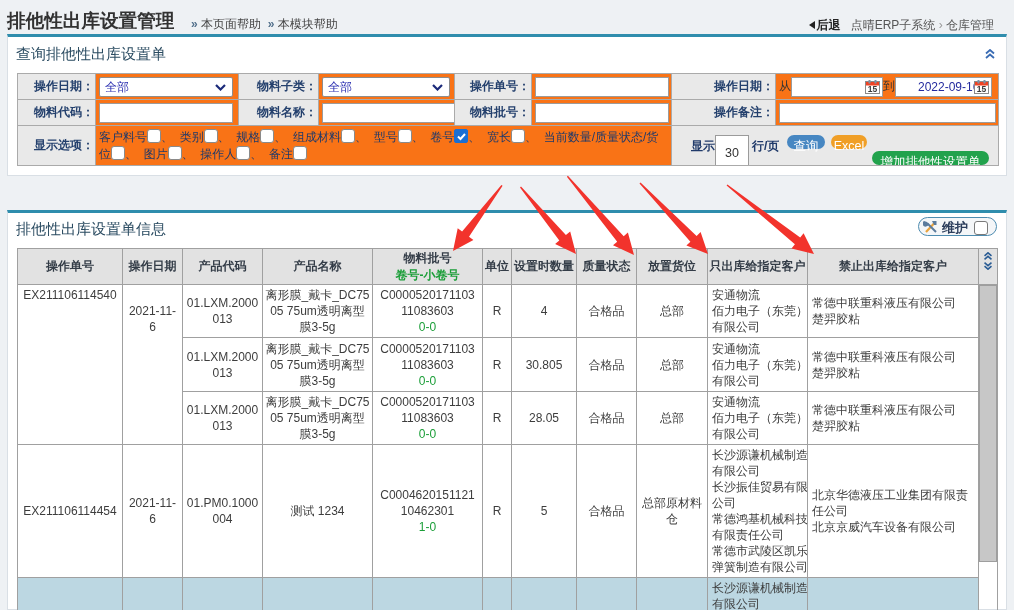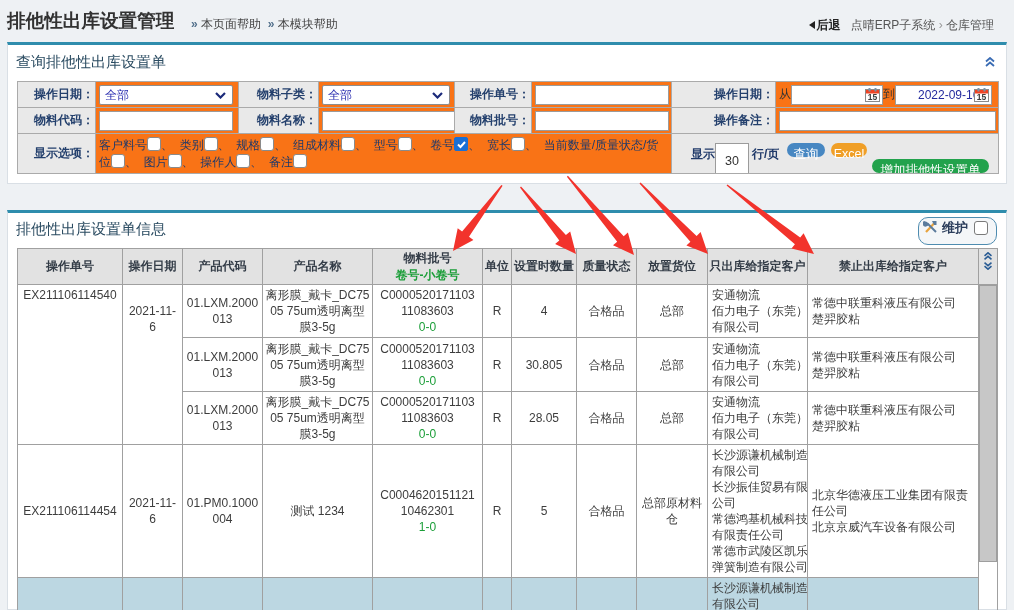--- a/index.html
+++ b/index.html
@@ -25,21 +25,21 @@
 td.lft { text-align:left !important; padding-left:4px !important; }
 .grn { color:#1b9e38; }
 </style>
 </head>
 <body>
 
 <div class="abs" style="left:7px;top:8px;font-size:18.6px;font-weight:bold;color:#323232;">排他性出库设置管理</div>
 <div class="abs" style="left:191px;top:16px;font-size:12px;color:#454545;"><span style="color:#53718c;font-weight:bold;">»</span> 本页面帮助&nbsp;&nbsp;<span style="color:#53718c;font-weight:bold;">»</span> 本模块帮助</div>
 <div class="abs" style="right:20px;top:17px;font-size:12px;color:#333;"><span style="display:inline-block;width:0;height:0;border-top:4px solid transparent;border-bottom:4px solid transparent;border-right:6px solid #222;margin-right:2px;"></span><span style="font-weight:bold;color:#222;">后退</span>&nbsp;&nbsp;&nbsp;<span style="color:#555;">点晴ERP子系统</span> <span style="color:#9a9a9a;">›</span> <span style="color:#555;">仓库管理</span></div>
 
-<div class="panel" style="top:42px;height:142px;">
+<div class="panel" style="top:34px;height:142px;">
   <div class="ptitle" style="left:8px;top:8px;">查询排他性出库设置单</div>
   <svg class="abs" style="left:977px;top:12px;" width="10" height="10" viewBox="0 0 10 10">
       <g fill="none" stroke="#3a6cb4" stroke-width="1.8">
         <polyline points="1,4.5 5,1 9,4.5"></polyline>
         <polyline points="1,9 5,5.5 9,9"></polyline>
       </g>
     </svg>
   <div class="abs" style="left:9px;top:36px;">
     <table class="form">
       <colgroup>
@@ -120,21 +120,21 @@
           <div class="btn" style="left:200px;width:117px;background:#22a24c;margin-top:16px;">增加排他性设置单</div>
         </td>
       </tr>
     </tbody>
       </table>
   </div>
 </div>
 
 <div class="panel" style="top:210px;height:400px;">
   <div class="ptitle" style="left:8px;top:7px;">排他性出库设置单信息</div>
-  <div class="abs" style="left:910px;top:4px;width:79px;height:28px;border:1.5px solid #4e8cb0;border-radius:10px;background:#f4f6f8;">
+  <div class="abs" style="left:910px;top:4px;width:79px;height:19px;border:1.5px solid #4e8cb0;border-radius:10px;background:#f4f6f8;">
     <svg style="position:absolute;left:4px;top:2px;" width="16" height="14" viewBox="0 0 16 14">
         <line x1="11" y1="3.5" x2="3" y2="12" stroke="#e8a33d" stroke-width="2.2"></line>
         <path d="M9 1 L13.5 1 L13.5 5 L11 5 Z" fill="#5b7b9c"></path>
         <line x1="4.5" y1="3.5" x2="13" y2="12" stroke="#5b7b9c" stroke-width="2"></line>
         <path d="M1 1 A 3 3 0 1 0 5.5 3.5 L 4 2 Z" fill="#5b7b9c"></path>
       </svg>
     <span class="abs" style="left:23px;top:1px;font-size:13px;font-weight:bold;color:#2c3e5c;">维护</span>
     <span class="abs" style="left:55px;top:2.5px;width:14px;height:14px;border:1px solid #7a7a7a;border-radius:3px;background:#fff;"></span>
   </div>
   <div class="abs" style="left:9px;top:35px;">

